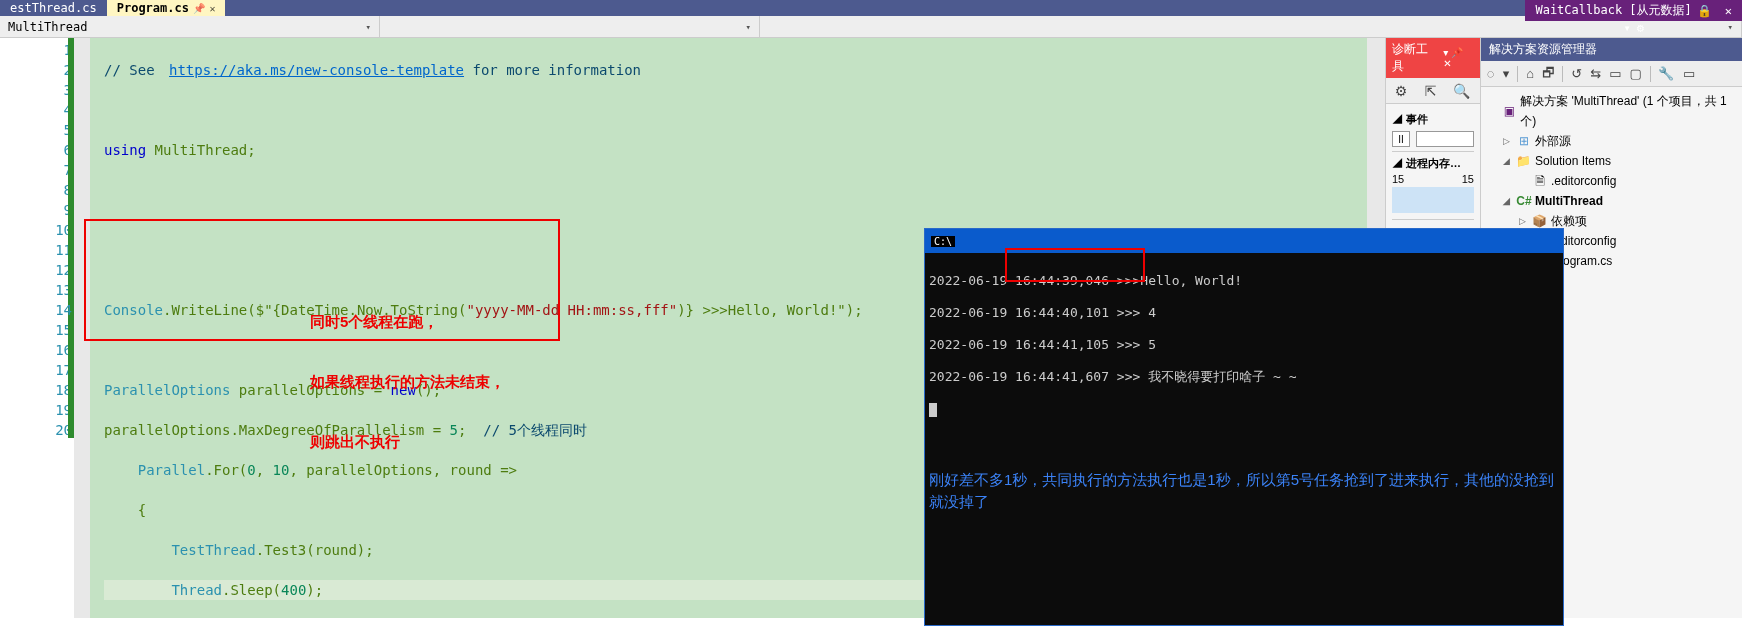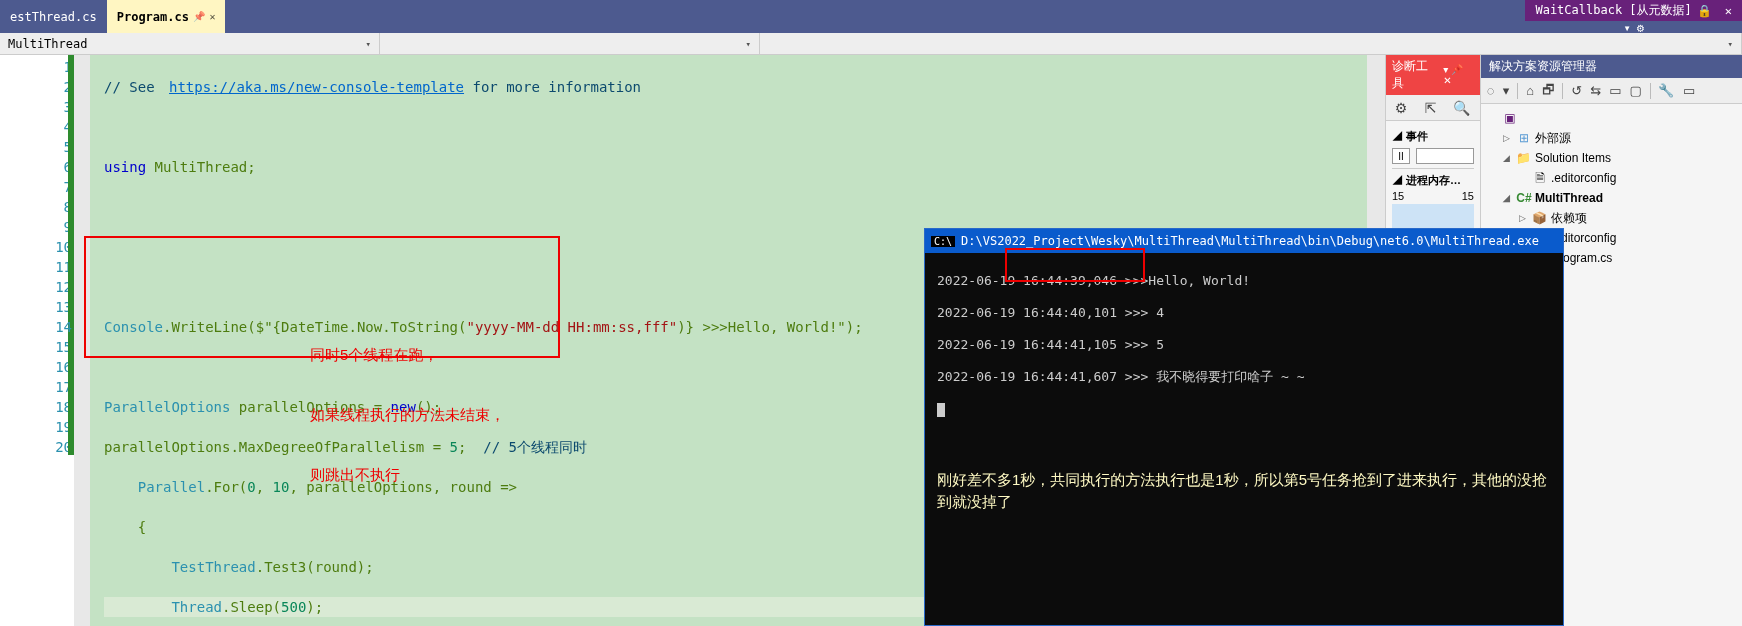--- a/index.html
+++ b/index.html
@@ -1,19 +1,19 @@
 <!DOCTYPE html>
 <html><head>
 <meta charset="utf-8">
 <style>
   * { box-sizing: border-box; margin: 0; padding: 0; }
   body { font-family: Consolas, "Microsoft YaHei", monospace; font-size: 13px; background: #fff; overflow: hidden; width: 1742px; height: 626px; position: relative; }
 
   
-  .tab-strip { height: 33px; background: #4d5a8f; display: flex; align-items: stretch; position: relative; }
+  .tab-strip { height: 16px; background: #4d5a8f; display: flex; align-items: stretch; position: relative; }
   .tab { padding: 3px 10px; font-size: 12px; display: flex; align-items: center; gap: 4px; color: #fff; cursor: pointer; }
   .tab.inactive { background: #4d5a8f; }
   .tab.active { background: #fff6c2; color: #000; font-weight: bold; }
   .tab .pin-icon, .tab .close-icon { font-size: 10px; opacity: .7; }
   .tab-right { margin-left: auto; display: flex; align-items: center; flex-direction: column; }
   .tab-badge { background: #68217a; color: #fff; padding: 2px 10px; font-size: 12px; display: flex; align-items: center; gap: 6px; }
   .tab-icons-r { color: #fff; display: flex; gap: 6px; padding: 0 6px; align-items: center; font-size: 12px; }
 
   
   .dd-strip { height: 22px; background: #eee; border-bottom: 1px solid #ccc; display: flex; }
@@ -74,24 +74,24 @@
   .tree .node .exp { width:10px; display:inline-block; color:#666; font-size:9px;}
   .tree .ic { width:14px; display:inline-flex; justify-content:center;}
   .tree .lvl1 { padding-left:18px;}
   .tree .lvl2 { padding-left:34px;}
   .tree .bold { font-weight:bold;}
 
   
   .console { position:absolute; left:924px; top:228px; width:640px; height:398px; background:#0c0c0c; color:#ccc; font-family: Consolas, monospace; font-size:13px; z-index:50; border:1px solid #2969c9;}
   .console-title { background:#0a5bcc; color:#fff; height:24px; display:flex; align-items:center; padding:0 6px; font-size:12px; gap:6px;}
   .console-title .cicon { background:#000; padding:0 3px; font-size:10px;}
-  .console-body { padding:4px 12px; white-space:pre; line-height:16px;}
+  .console-body { padding:4px 4px; white-space:pre; line-height:16px;}
   .console-body .cline { height:16px; }
   .console .cursor { display:inline-block; width:8px; height:14px; background:#ccc; vertical-align:middle;}
-  .console .redtxt { color:#fef9c3; font-family:"Microsoft YaHei",sans-serif; white-space:normal; display:block; margin-top:20px; line-height:22px; font-size:15px;}
+  .console .redtxt { color:#3b82f6; font-family:"Microsoft YaHei",sans-serif; white-space:normal; display:block; margin-top:20px; line-height:22px; font-size:15px;}
 
 </style>
 </head>
 <body>
 
 <div class="tab-strip">
   <div class="tab inactive">
       <span>estThread.cs</span>
     </div>
   <div class="tab active">
@@ -160,30 +160,30 @@
 <div class="row"></div>
 <div class="row"></div>
 <div class="row"></div>
 <div class="row"><span class="c-type">Console</span><span class="c-txt">.WriteLine($"</span><span class="c-txt">{DateTime.Now.ToString(</span><span class="c-str">"yyyy-MM-dd HH:mm:ss,fff"</span><span class="c-txt">)} &gt;&gt;&gt;Hello, World!"</span><span class="c-txt">);</span></div>
 <div class="row"></div>
 <div class="row"><span class="c-type">ParallelOptions</span><span class="c-txt"> parallelOptions = </span><span class="c-kw">new</span><span class="c-txt">();</span></div>
 <div class="row"><span class="c-txt">parallelOptions.MaxDegreeOfParallelism = </span><span class="c-num">5</span><span class="c-txt">;  </span><span class="c-comment">// 5个线程同时</span></div>
 <div class="row"><span class="c-type">    Parallel</span><span class="c-txt">.For(</span><span class="c-num">0</span><span class="c-txt">, </span><span class="c-num">10</span><span class="c-txt">, parallelOptions, round =&gt;</span></div>
 <div class="row"><span class="c-txt">    {</span></div>
 <div class="row"><span class="c-type">        TestThread</span><span class="c-txt">.Test3(round);</span></div>
-<div class="row hl"><span class="c-type">        Thread</span><span class="c-txt">.Sleep(</span><span class="c-num">500</span><span class="c-txt">);</span></div>
+<div class="row hl"><span class="c-type">        Thread</span><span class="c-txt">.Sleep(</span><span class="c-num">400</span><span class="c-txt">);</span></div>
 
 
 
 
 
 
 
       <div class="redbox" style="left:-6px; top:181px; width:476px; height:122px;"></div>
-      <div class="red-annot" style="left:220px; top:250px;">
+      <div class="red-annot" style="left:220px; top:234px;font-weight:bold;">
         <div>同时5个线程在跑，</div>
         <div>如果线程执行的方法未结束，</div>
         <div>则跳出不执行</div>
       </div>
     </div>
     <div class="ed-scroll"></div>
   </div>
 
   <div class="diag-panel">
     <div class="diag-title">
@@ -228,20 +228,21 @@
       <span class="tb">▭</span>
       <span class="tb">▢</span>
       <span class="sep"></span>
       <span class="tb">🔧</span>
       <span class="tb">▭</span>
     </div>
     <div class="tree">
       <div class="node">
           <span class="exp"></span>
           <span class="ic" style="color:#68217a;">▣</span>
+          <span>解决方案 'MultiThread' (1 个项目，共 1 个)</span>
         </div>
       <div class="node lvl1">
           <span class="exp">▷</span>
           <span class="ic" style="color:#5a9bd4;">⊞</span>
           <span>外部源</span>
         </div>
       <div class="node lvl1">
           <span class="exp">◢</span>
           <span class="ic" style="color:#d9a400;">📁</span>
           <span>Solution Items</span>
@@ -271,21 +272,20 @@
           <span class="ic" style="color:#388a34;">C#</span>
           <span>Program.cs</span>
         </div>
     </div>
   </div>
 </div>
 
 <div class="console">
   <div class="console-title">
     <span class="cicon">C:\</span>
-    <span>D:\VS2022_Project\Wesky\MultiThread\MultiThread\bin\Debug\net6.0\MultiThread.exe</span>
   </div>
   <div class="console-body">
 <div class="cline">2022-06-19 16:44:39,046 &gt;&gt;&gt;Hello, World!</div>
 <div class="cline">2022-06-19 16:44:40,101 &gt;&gt;&gt; 4</div>
 <div class="cline">2022-06-19 16:44:41,105 &gt;&gt;&gt; 5</div>
 <div class="cline">2022-06-19 16:44:41,607 &gt;&gt;&gt; 我不晓得要打印啥子 ~ ~</div>
 <span class="cursor"></span>
     <div class="redbox" style="left:80px; top:19px; width:140px; height:34px;"></div>
     <span class="redtxt">刚好差不多1秒，共同执行的方法执行也是1秒，所以第5号任务抢到了进来执行，其他的没抢到就没掉了</span>
   </div>

